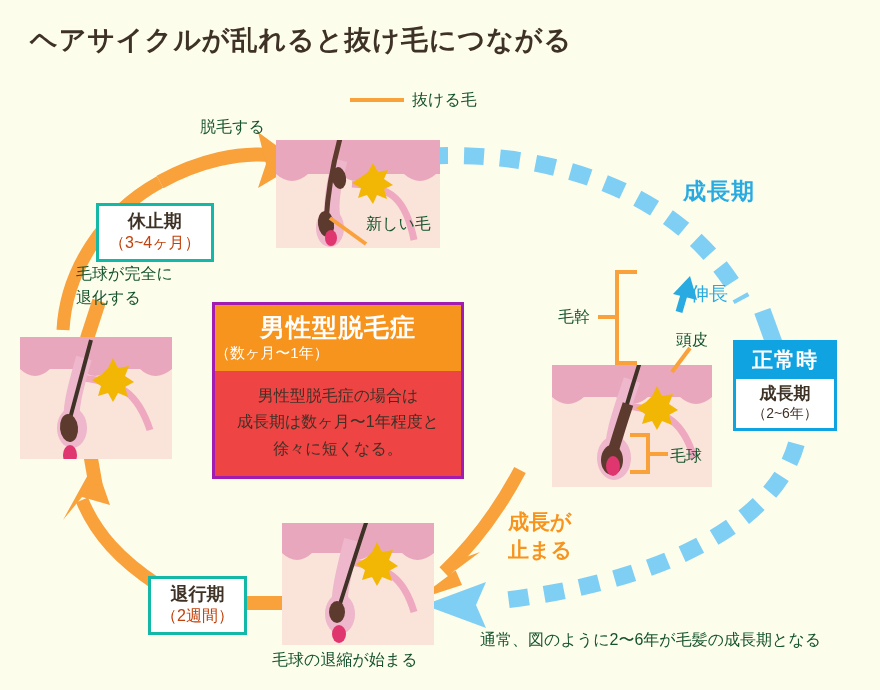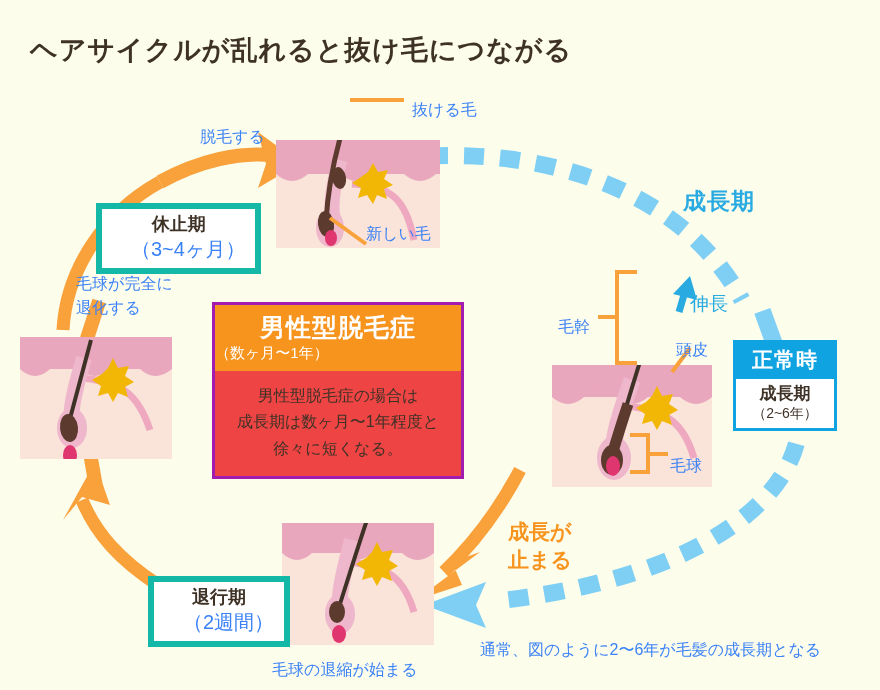--- a/index.html
+++ b/index.html
@@ -5,43 +5,43 @@
   html,body{margin:0;padding:0;}
   body{
     width:880px;height:690px;
     background:#FDFDEC;
     font-family:"Liberation Sans","DejaVu Sans",sans-serif;
     overflow:hidden;
     position:relative;
   }
   #stage{position:absolute;left:0;top:0;width:880px;height:690px;}
   svg.layer{position:absolute;left:0;top:0;width:880px;height:690px;}
-  .txt{position:absolute;white-space:nowrap;margin-top:10px;}
+  .txt{position:absolute;white-space:nowrap;}
 
   
   #title{
     left:30px;top:22px;
     font-size:27px;font-weight:bold;color:#3E3226;
     letter-spacing:1px;
   }
 
   
-  .cap{color:#3b82f6;font-size:16px;line-height:1.45;}
+  .cap{color:#14532d;font-size:16px;line-height:1.45;}
 
   
   .phasebox{
     position:absolute;
     background:#FFFFFF;
-    border:6px solid #14b8a6;
+    border:3px solid #14b8a6;
     text-align:center;
     padding:4px 10px 6px 10px;
     z-index:6;
   }
   .phasebox .pname{font-size:18px;font-weight:bold;color:#3E3226;line-height:1.25;}
-  .phasebox .pdur{font-size:20px;color:#3b82f6;line-height:1.3;margin-left:19px;}
+  .phasebox .pdur{font-size:16px;color:#c2410c;line-height:1.3;}
 
   
   #center-panel{
     position:absolute;left:212px;top:302px;width:252px;
     background:#F7941E;
     border:3px solid #a21caf;
     z-index:7;
     box-sizing:border-box;
   }
   #center-panel .ctitle{

